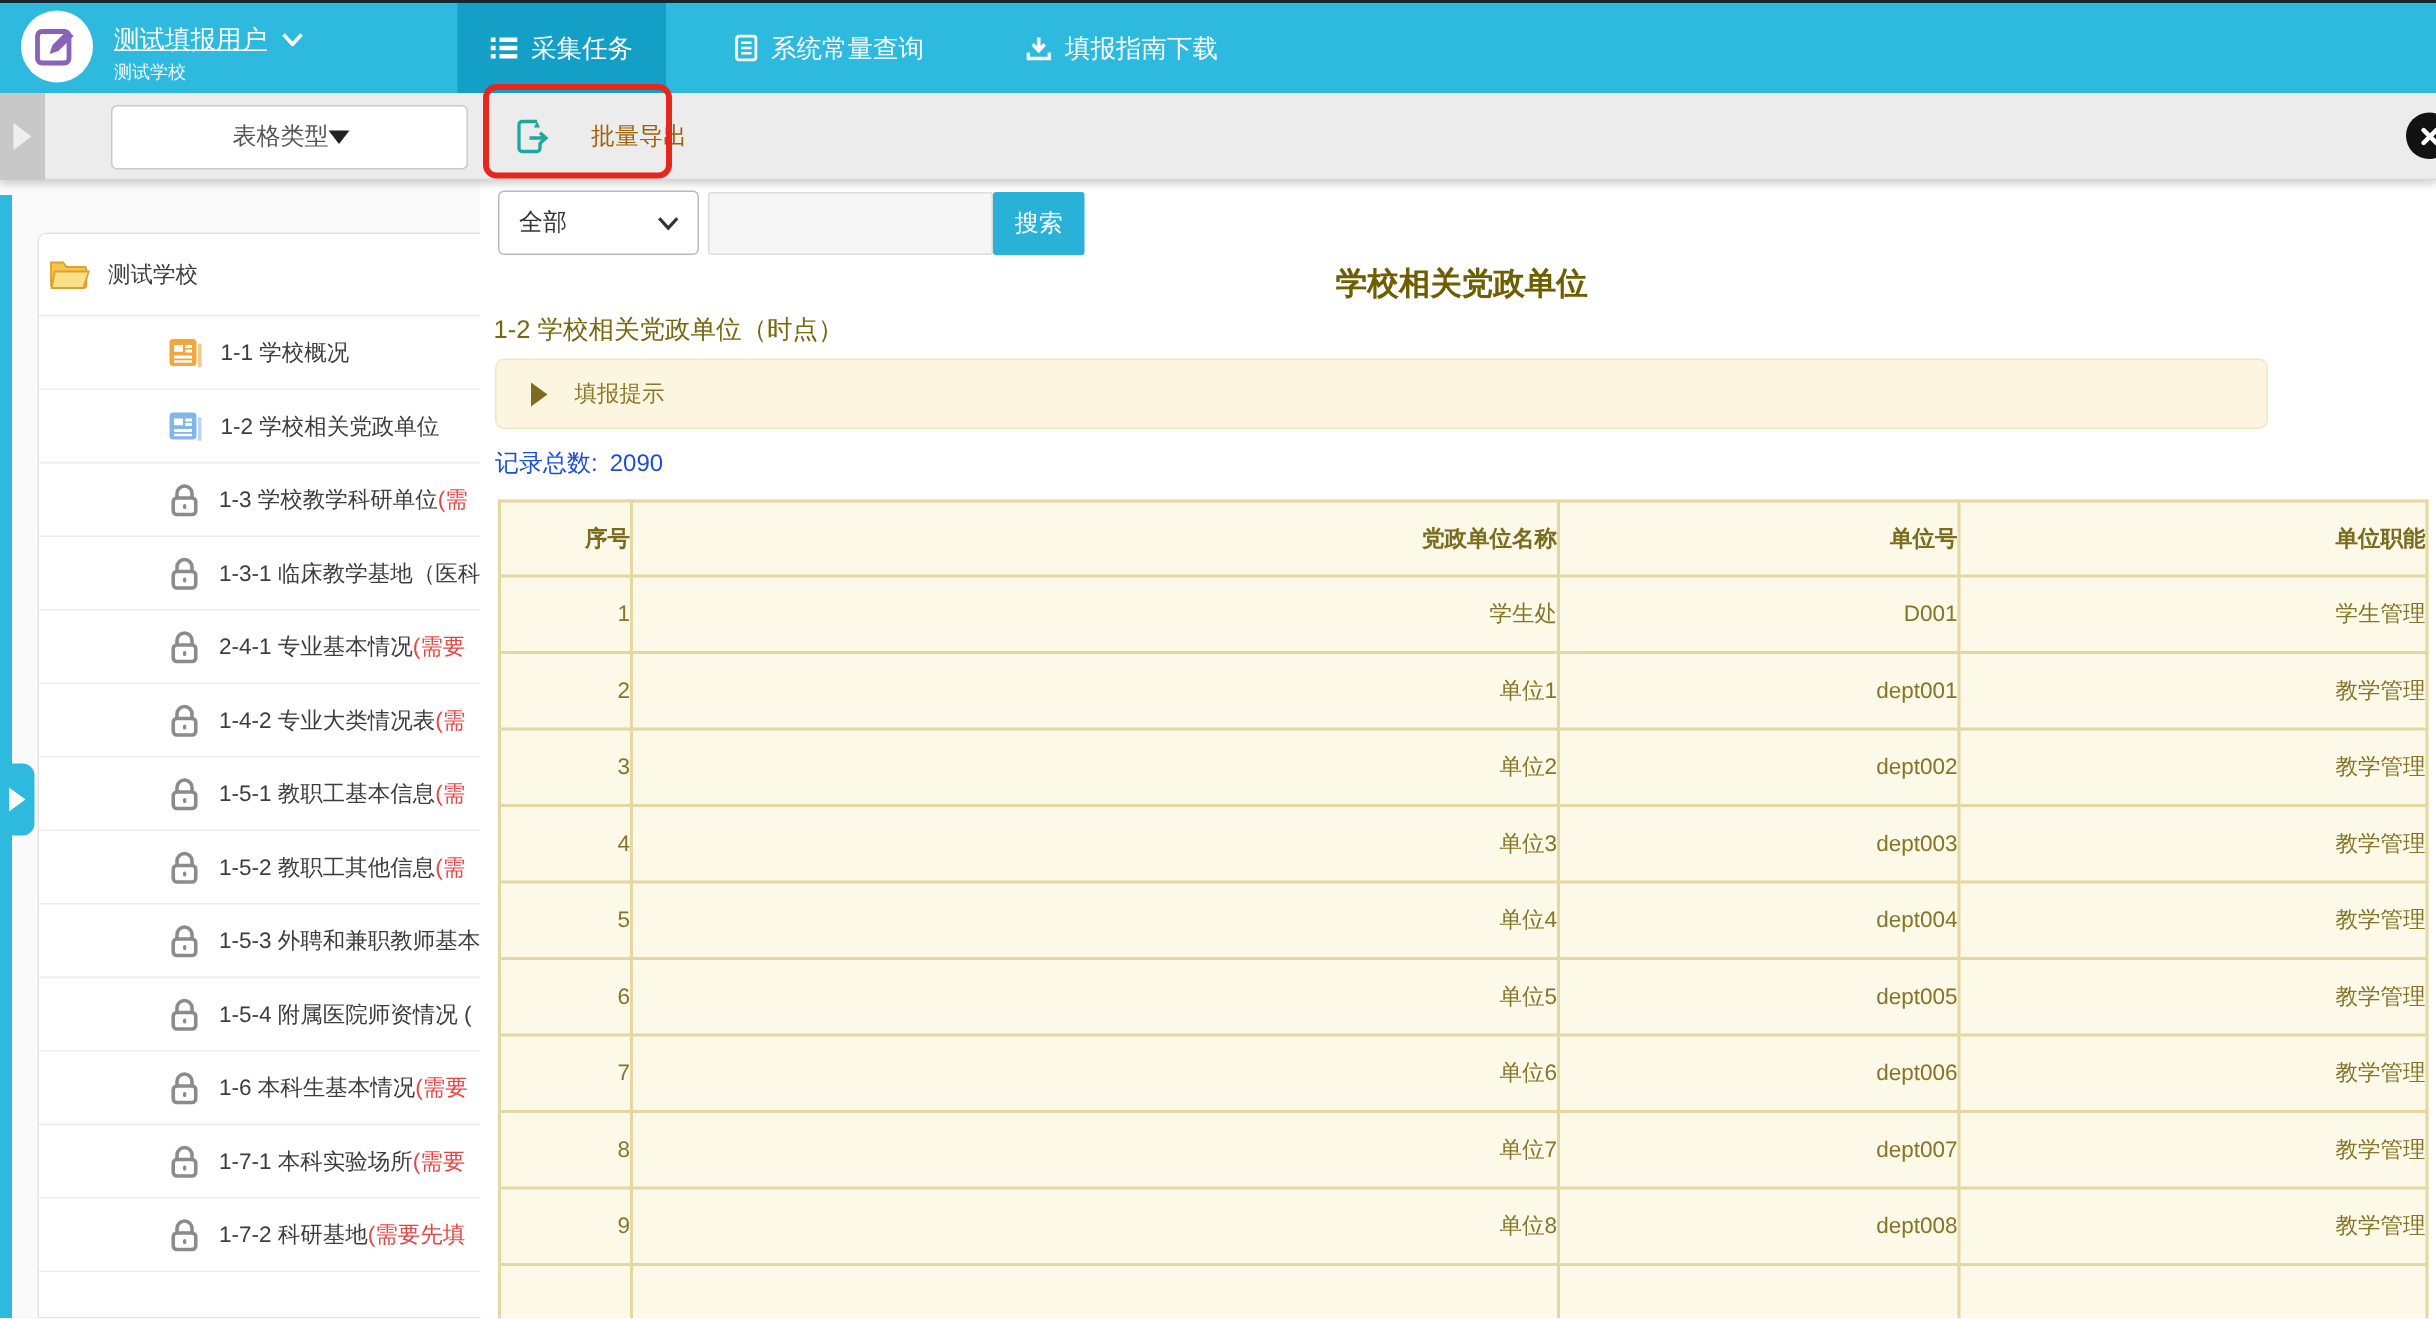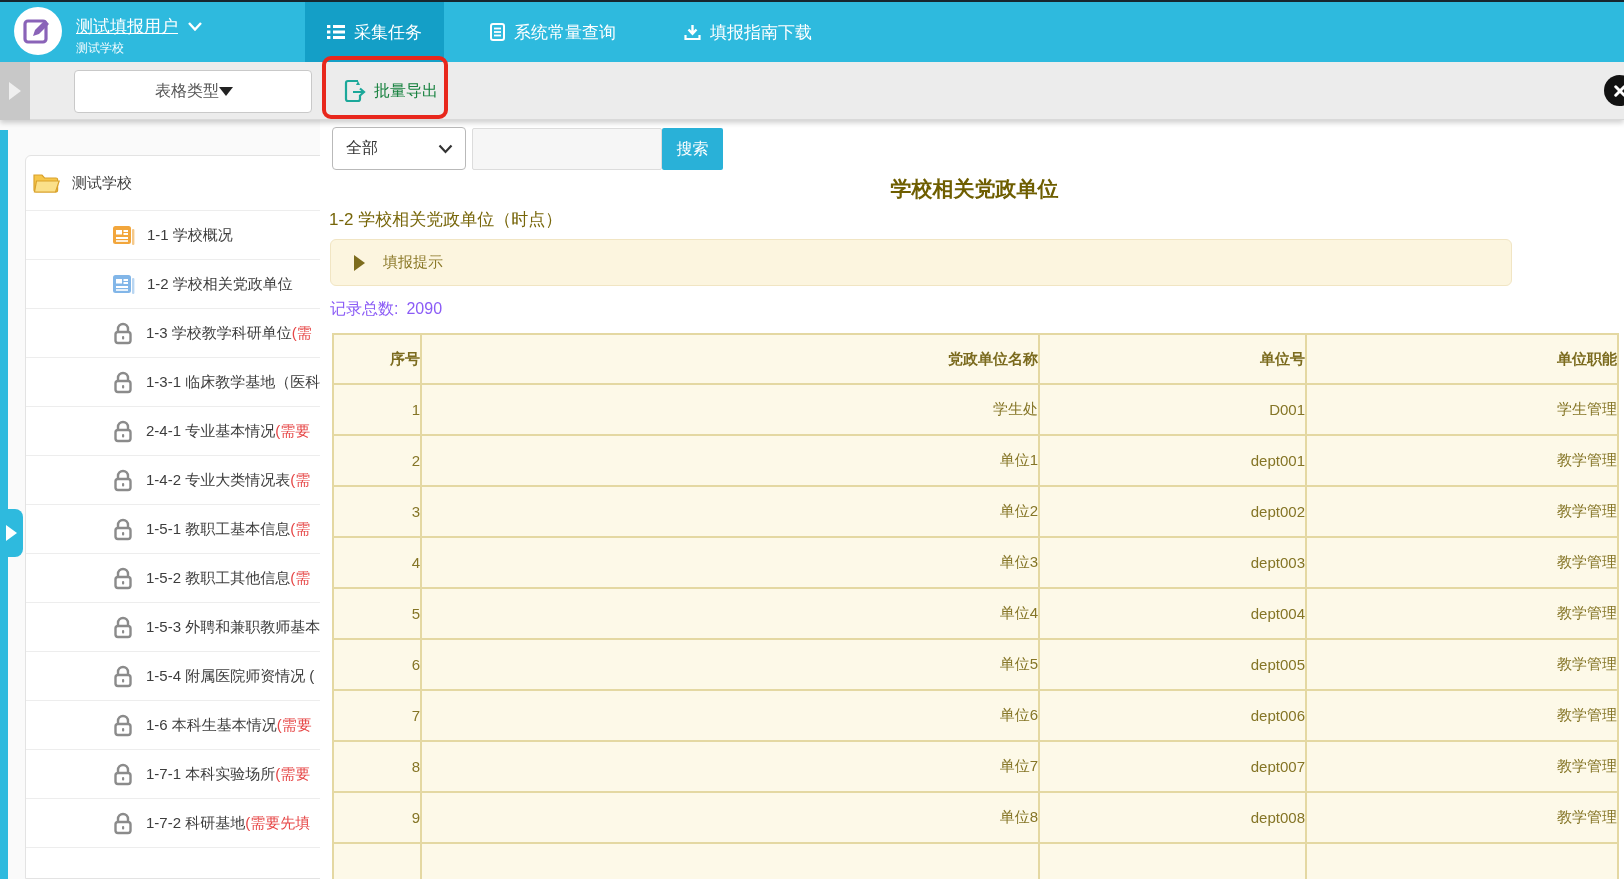--- a/index.html
+++ b/index.html
@@ -17,21 +17,21 @@
   .tab { height:60px; display:flex; align-items:center; gap:9px; padding:0 22px; color:#fff; font-size:17px; cursor:pointer; }
   .tab.active { background:#149fc7; }
   .tab + .tab { margin-left:24px; }
 
   
   .toolbar { position:absolute; left:0; top:62px; width:100%; height:58px; background:#ececec; border-bottom:1px solid #d9d9d9; box-shadow:0 3px 5px rgba(0,0,0,.18); z-index:20; }
   .collapse-btn { position:absolute; left:0; top:0; width:30px; height:58px; background:#c8c8c8; display:flex; align-items:center; justify-content:center; cursor:pointer; }
   .tri-right-light { width:0; height:0; border-top:9px solid transparent; border-bottom:9px solid transparent; border-left:12px solid #efefef; }
   .type-select { position:absolute; left:74px; top:8px; width:238px; height:43px; background:#fff; border:1px solid #c9c9c9; border-radius:4px; display:flex; align-items:center; justify-content:center; padding:0 14px 0 16px; font-size:16px; color:#555; cursor:pointer; }
   .caret-down { width:0; height:0; border-left:7px solid transparent; border-right:7px solid transparent; border-top:9px solid #222; }
-  .export-btn { position:absolute; left:336px; top:0; height:58px; display:flex; align-items:center; gap:8px; font-size:16px; color:#15803d; padding:0 8px; cursor:pointer; }
+  .export-btn { position:absolute; left:336px; top:0; height:58px; display:flex; align-items:center; gap:28px; font-size:16px; color:#a16207; padding:0 8px; cursor:pointer; }
   .red-box { position:absolute; left:322px; top:56px; width:126px; height:63px; border:4px solid #e8271c; border-radius:9px; z-index:35; pointer-events:none; }
   .close-btn { position:absolute; left:1604px; top:13px; width:31px; height:31px; border-radius:50%; background:#121212; cursor:pointer; }
   .close-btn span { position:absolute; left:50%; top:50%; width:15px; height:3px; background:#fff; border-radius:2px; }
   .close-x1 { transform:translate(-50%,-50%) rotate(45deg); }
   .close-x2 { transform:translate(-50%,-50%) rotate(-45deg); }
 
   
   .sidebar { position:absolute; left:0; top:120px; width:320px; height:759px; background:#fafafa; overflow:hidden; z-index:5; }
   .side-strip { position:absolute; left:0; top:10px; width:8px; height:749px; background:#2ebade; }
   .side-handle { position:absolute; left:0; top:389px; width:23px; height:48px; background:#2ebade; border-radius:0 8px 8px 0; display:flex; align-items:center; justify-content:center; cursor:pointer; }
@@ -46,21 +46,21 @@
   
   .content { position:absolute; left:320px; top:120px; width:1304px; height:759px; background:#fff; }
   .scope-select { position:absolute; left:12px; top:7px; width:134px; height:43px; background:#fff; border:1px solid #b9b9b9; border-radius:4px; display:flex; align-items:center; justify-content:space-between; padding:0 12px 0 13px; font-size:16px; color:#333; cursor:pointer; }
   .search-input { position:absolute; left:152px; top:8px; width:190px; height:42px; background:#f6f6f6; border:1px solid #dcdcdc; border-radius:2px; font-size:15px; padding:0 10px; color:#333; outline:none; font-family:inherit; }
   .search-btn { position:absolute; left:342px; top:8px; width:61px; height:42px; background:#29b1d8; color:#fff; border:none; border-radius:2px; font-size:16px; cursor:pointer; font-family:inherit; }
   .page-title { position:absolute; left:12px; top:55px; width:1285px; text-align:center; font-size:21px; font-weight:bold; color:#6e5e00; }
   .page-subtitle { position:absolute; left:9px; top:88px; font-size:17px; color:#77660a; }
   .hint-banner { position:absolute; left:10px; top:119px; width:1182px; height:47px; background:#fcf5df; border:1px solid #f1e5c3; border-radius:6px; display:flex; align-items:center; padding-left:23px; gap:18px; cursor:pointer; }
   .tri-right-olive { width:0; height:0; border-top:8px solid transparent; border-bottom:8px solid transparent; border-left:11px solid #7d6c1d; }
   .hint-label { font-size:15px; color:#8a7827; }
-  .record-line { position:absolute; left:10px; top:179px; font-size:16px; color:#8b5cf6;text-align:center; }
+  .record-line { position:absolute; left:10px; top:179px; font-size:16px; color:#1d4ed8;text-align:center; }
   .record-line b { font-weight:normal; margin-left:8px; }
 
   table.grid { position:absolute; left:12px; top:213px; width:1285px; border-collapse:collapse; table-layout:fixed; background:#fdf9e8; }
   table.grid th, table.grid td { border:2px solid #e4d8a2; font-weight:normal; text-align:right; font-size:15px; color:#857526; padding:0 0 0 17px; overflow:hidden; white-space:nowrap; }
   table.grid th { height:50px; font-weight:bold; color:#7b6b1e; }
   table.grid td { height:51px; }
   .col-idx { width:88px; }
   .col-name { width:618px; }
   .col-code { width:267px; }
   .col-func { width:312px; }

